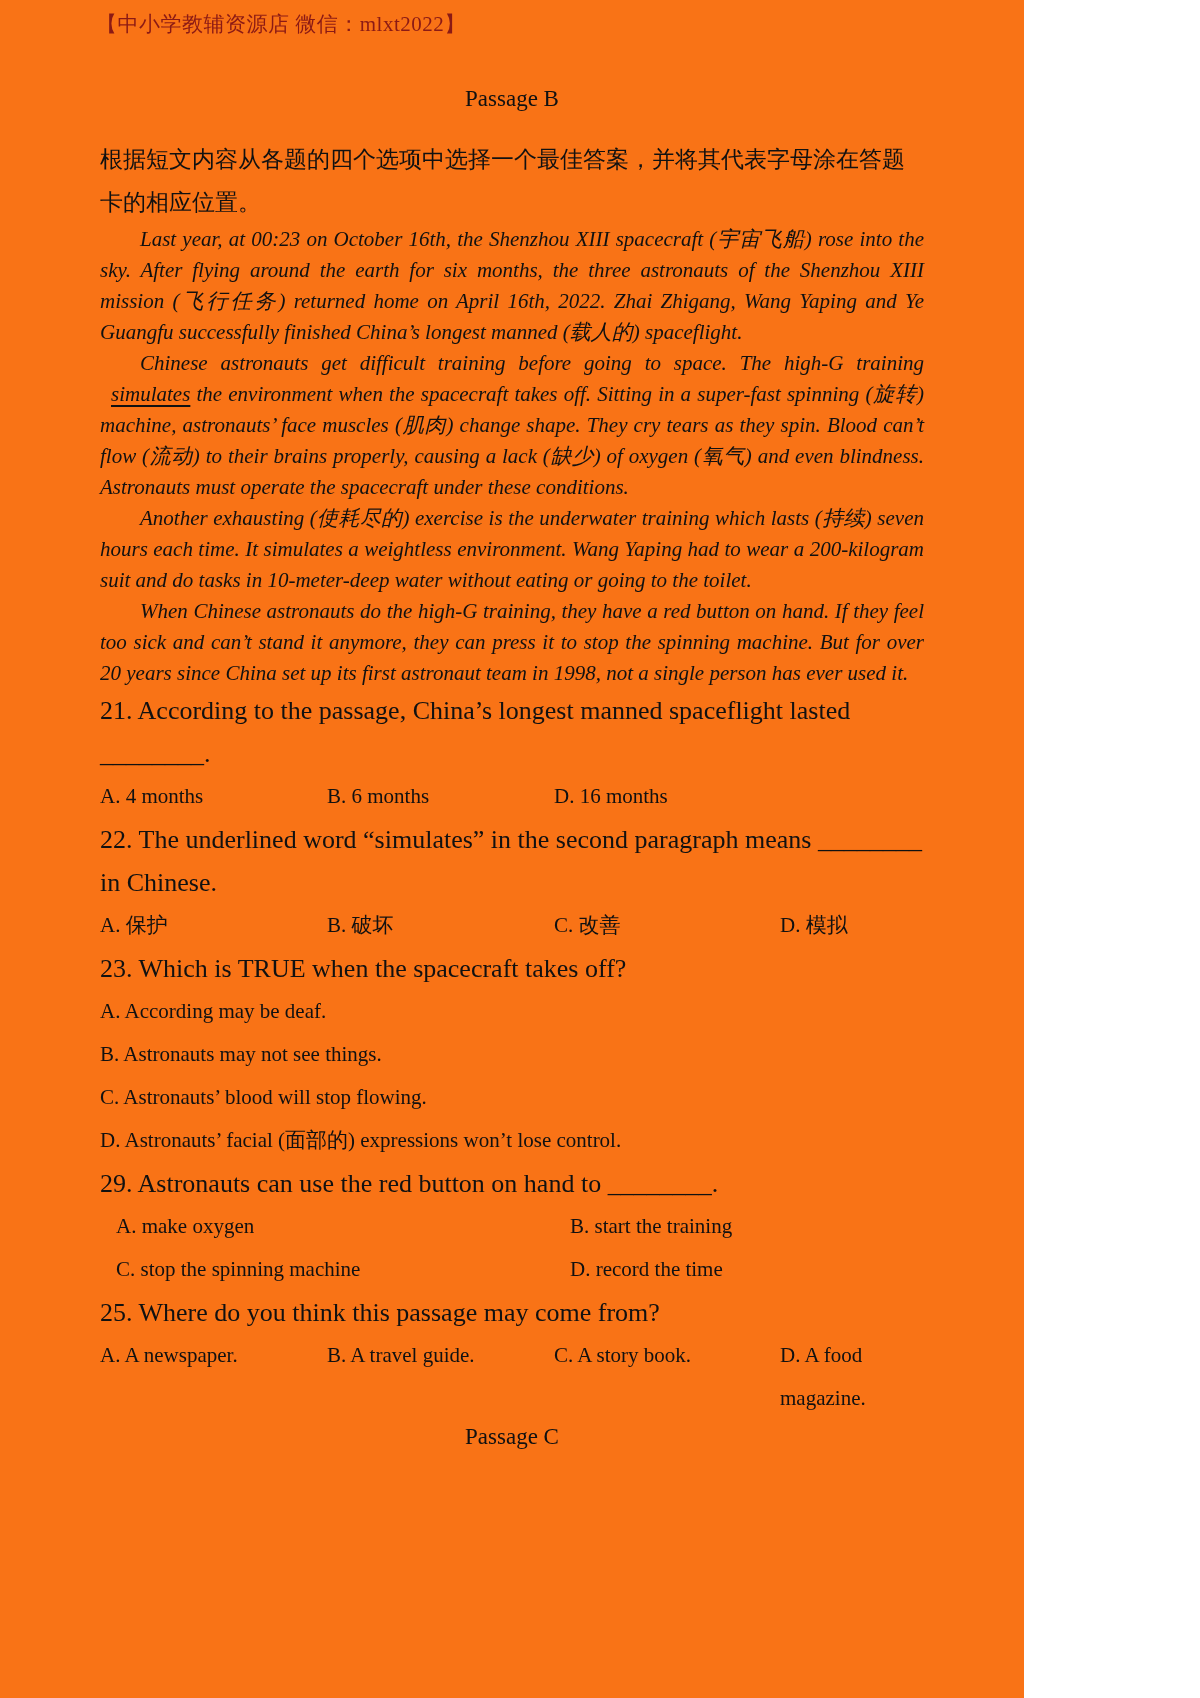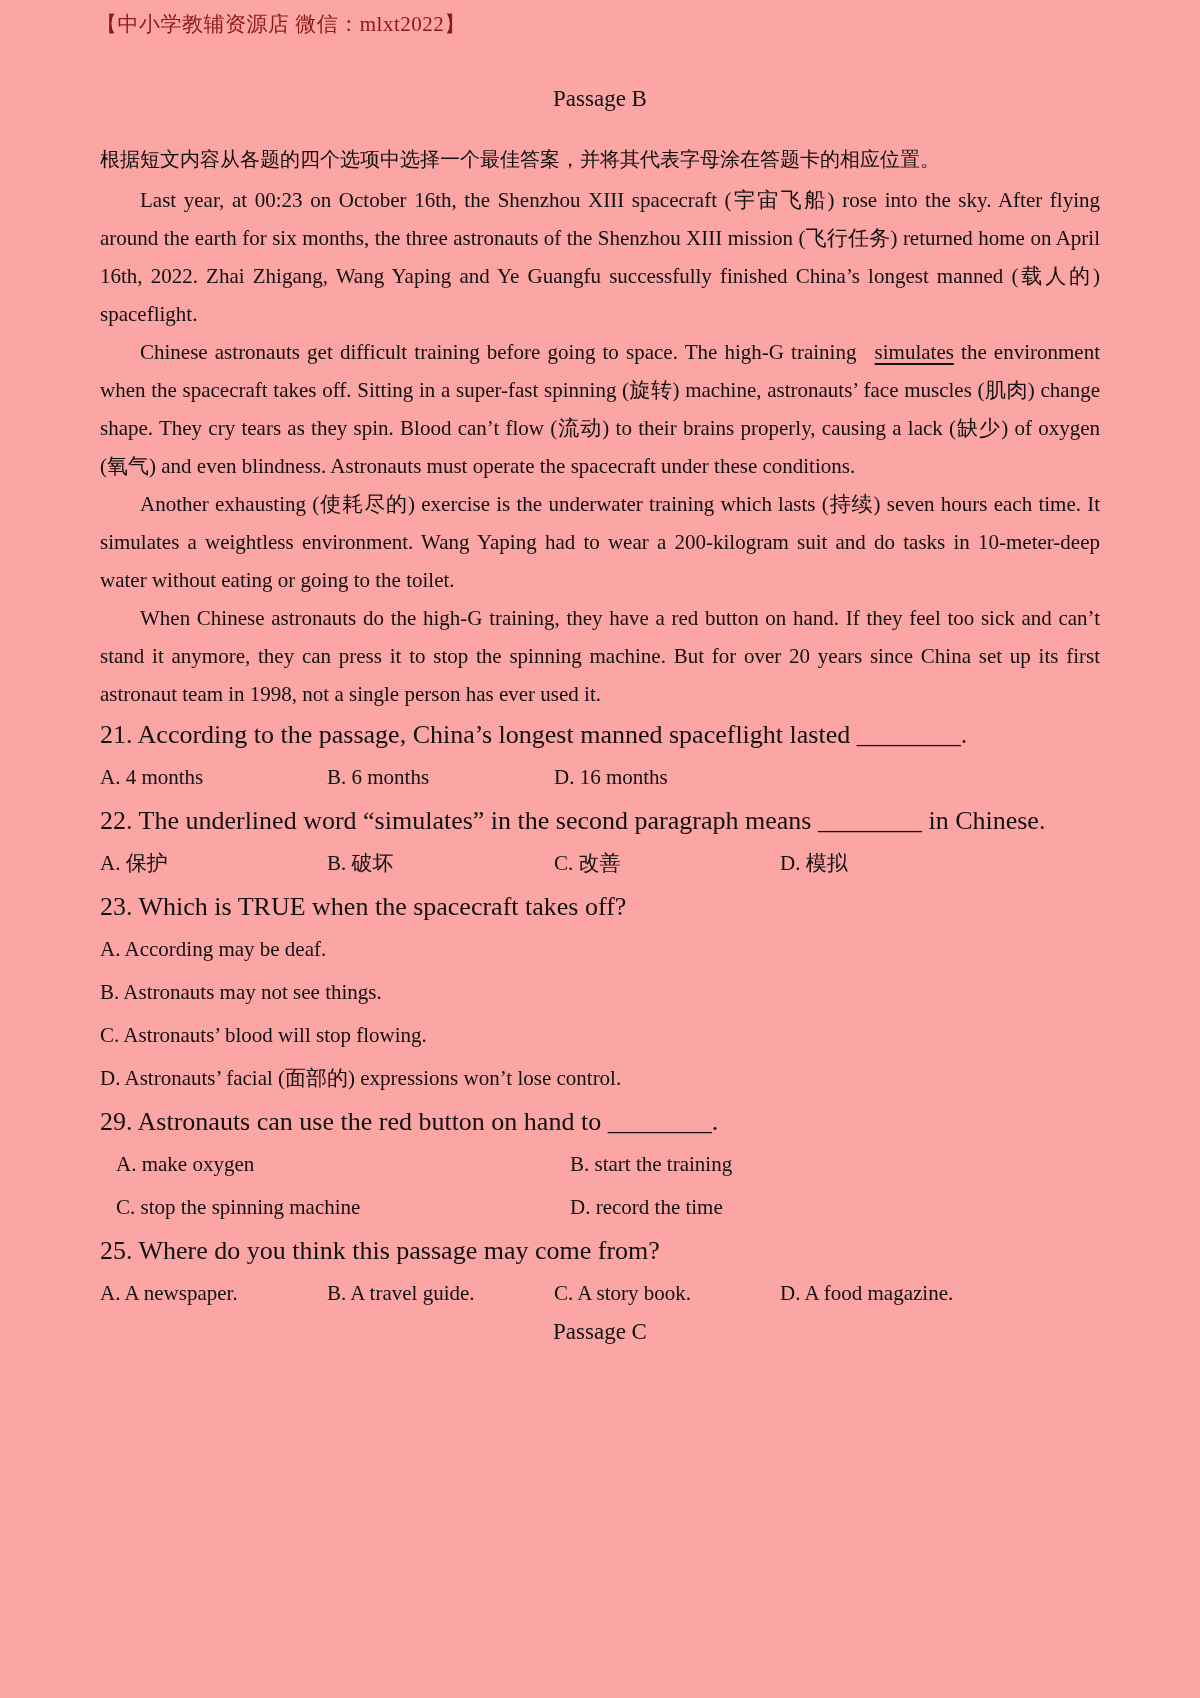--- a/index.html
+++ b/index.html
@@ -1,20 +1,20 @@
 <!DOCTYPE html>
 <html><head>
 <meta charset="utf-8">
 <style>
   html,body { margin:0; padding:0; background:#ffffff; }
   .page {
     position: relative;
-    width: 1200px;
+    width: 1024px;
     height: 1698px;
-    background: #fca5a5;
+    background: #f97316;
     overflow: hidden;
     font-family: "Liberation Serif", "DejaVu Serif", serif;
     color: #111111;
   }
   .watermark {
     position: absolute;
     left: 96px;
     top: 10px;
     font-size: 21px;
     letter-spacing: 0.5px;
@@ -26,29 +26,30 @@
   .passage-title {
     margin: 0;
     text-align: center;
     font-size: 23px;
     font-weight: normal;
     line-height: 30px;
   }
   .title-b { margin-top: 84px; }
   .instruction {
     margin-top: 24px;
-    font-size: 20px;
+    font-size: 23px;
     line-height: 43px;
   }
   .para {
     margin: 0;
     font-size: 21px;
-    line-height: 38px;
+    line-height: 31px;
     text-align: justify;
     text-indent: 40px;
+    font-style: italic;
   }
   .para span.u { text-decoration: underline; text-underline-offset: 4px; margin-left: 11px; }
   .q-stem {
     font-size: 26px;
     line-height: 43px;
   }
   .opts { font-size: 21px; line-height: 43px; }
   .opts.row4 {
     display: grid;
     grid-template-columns: 227px 227px 226px 1fr;

